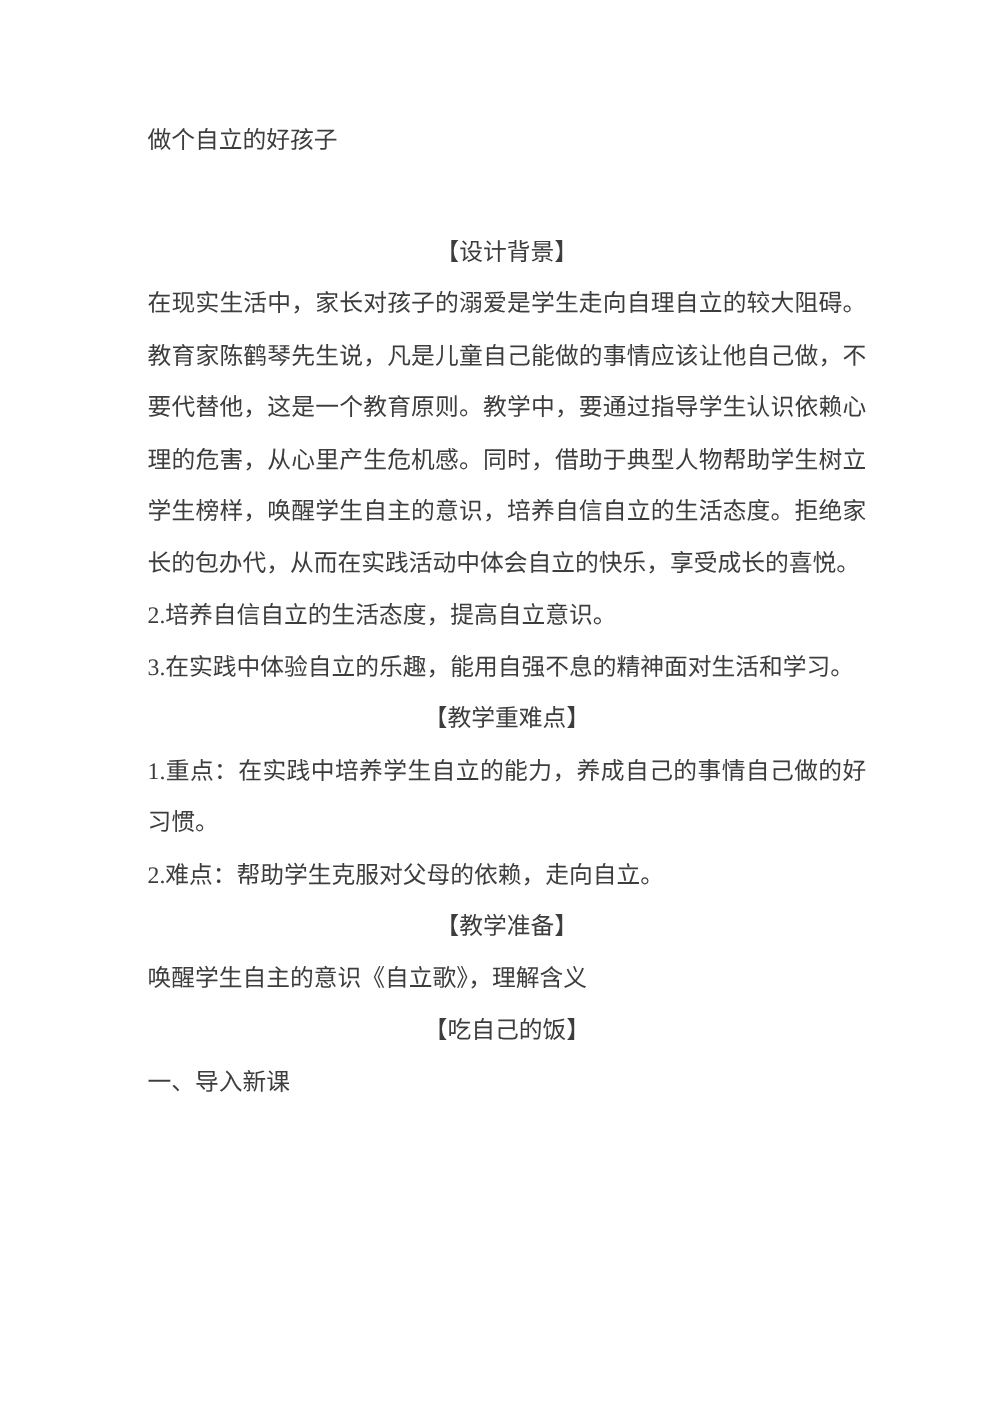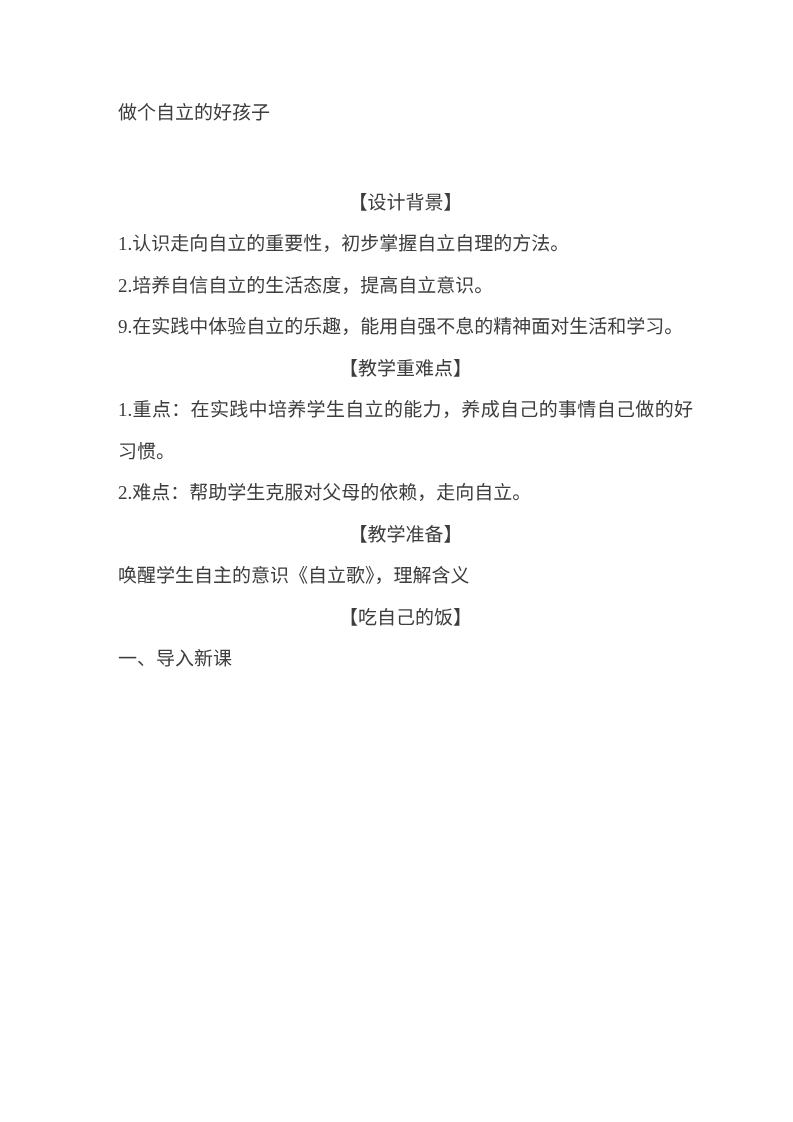--- a/index.html
+++ b/index.html
@@ -48,27 +48,27 @@
 <body>
 
 <div class="page">
 
   <div class="doc-title">做个自立的好孩子</div>
 
   <div class="title-gap"></div>
 
   <div class="block heading">【设计背景】</div>
 
+  <p class="block">在现实生活中，家长对孩子的溺爱是学生走向自理自立的较大阻碍。教育家陈鹤琴先生说，凡是儿童自己能做的事情应该让他自己做，不要代替他，这是一个教育原则。教学中，要通过指导学生认识依赖心理的危害，从心里产生危机感。同时，借助于典型人物帮助学生树立学生榜样，唤醒学生自主的意识，培养自信自立的生活态度。拒绝家长的包办代，从而在实践活动中体会自立的快乐，享受成长的喜悦。</p>
 
 
-  <p class="block">1.认识走向自立的重要性，初步掌握自立自理的方法。</p>
 
   <p class="block">2.培养自信自立的生活态度，提高自立意识。</p>
 
-  <p class="block">9.在实践中体验自立的乐趣，能用自强不息的精神面对生活和学习。</p>
+  <p class="block">3.在实践中体验自立的乐趣，能用自强不息的精神面对生活和学习。</p>
 
   <div class="block heading">【教学重难点】</div>
 
   <p class="block">1.重点：在实践中培养学生自立的能力，养成自己的事情自己做的好习惯。</p>
 
   <p class="block">2.难点：帮助学生克服对父母的依赖，走向自立。</p>
 
   <div class="block heading">【教学准备】</div>
 
   <p class="block">唤醒学生自主的意识《自立歌》，理解含义</p>

